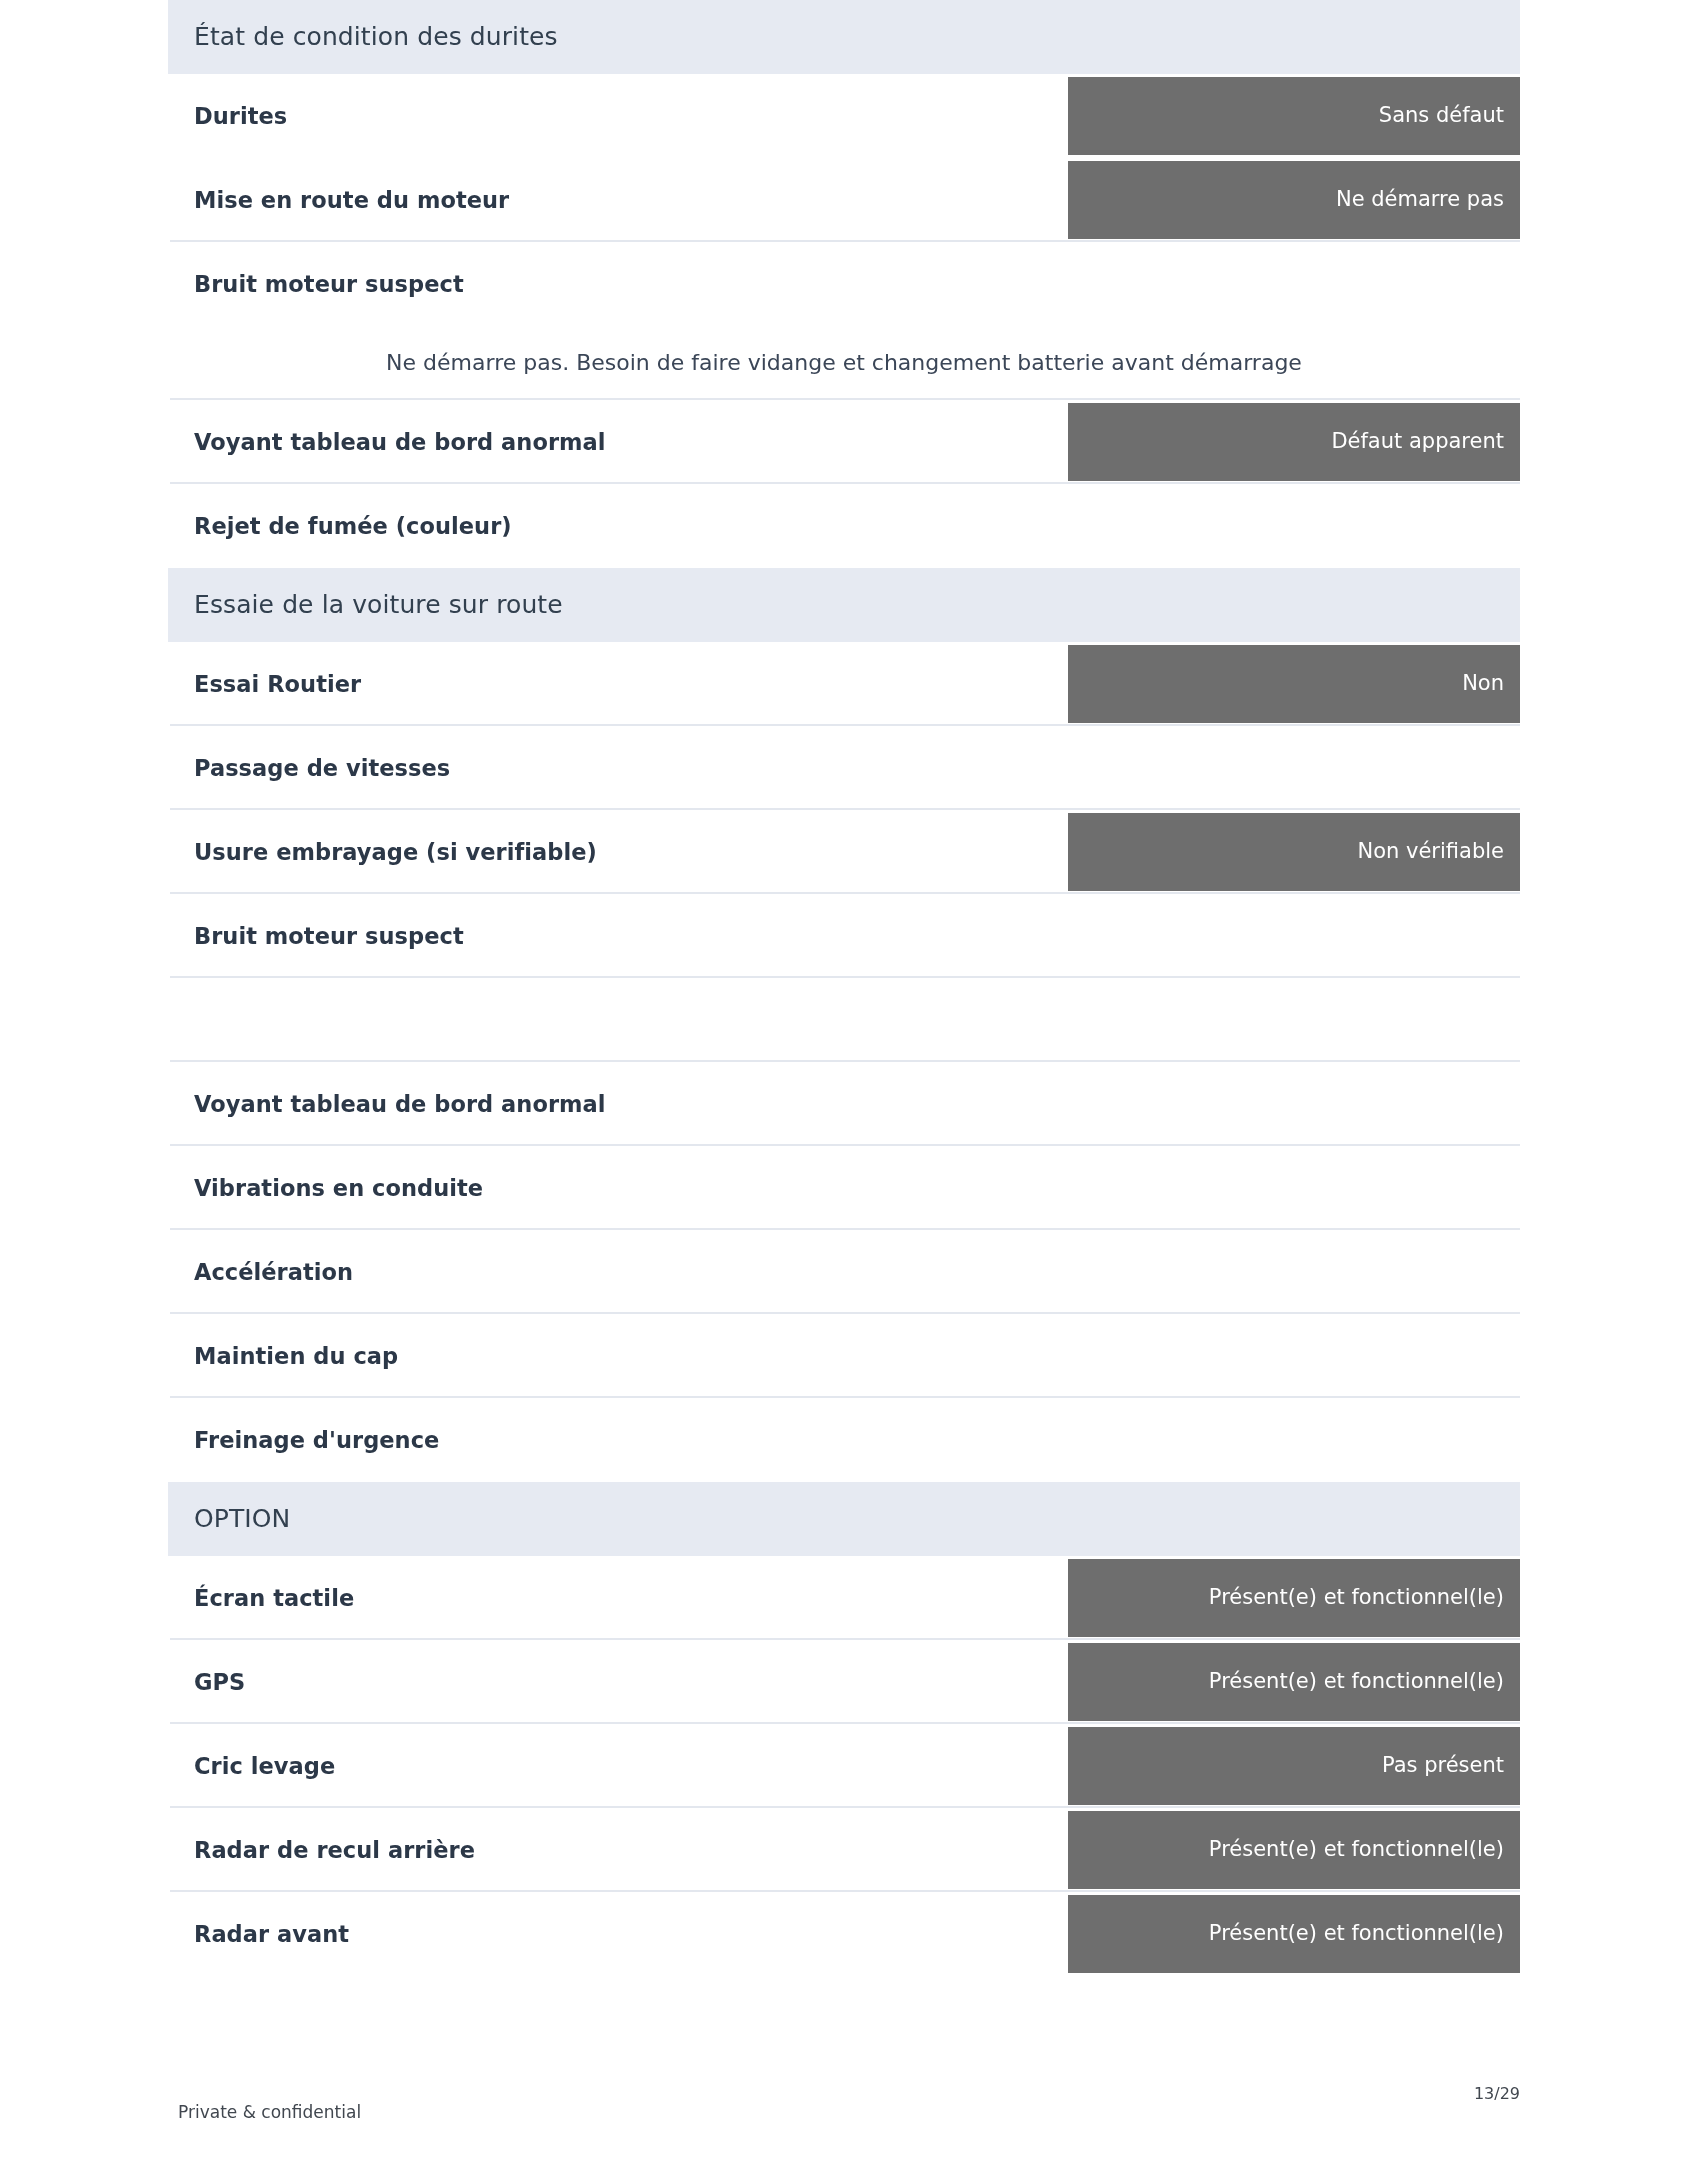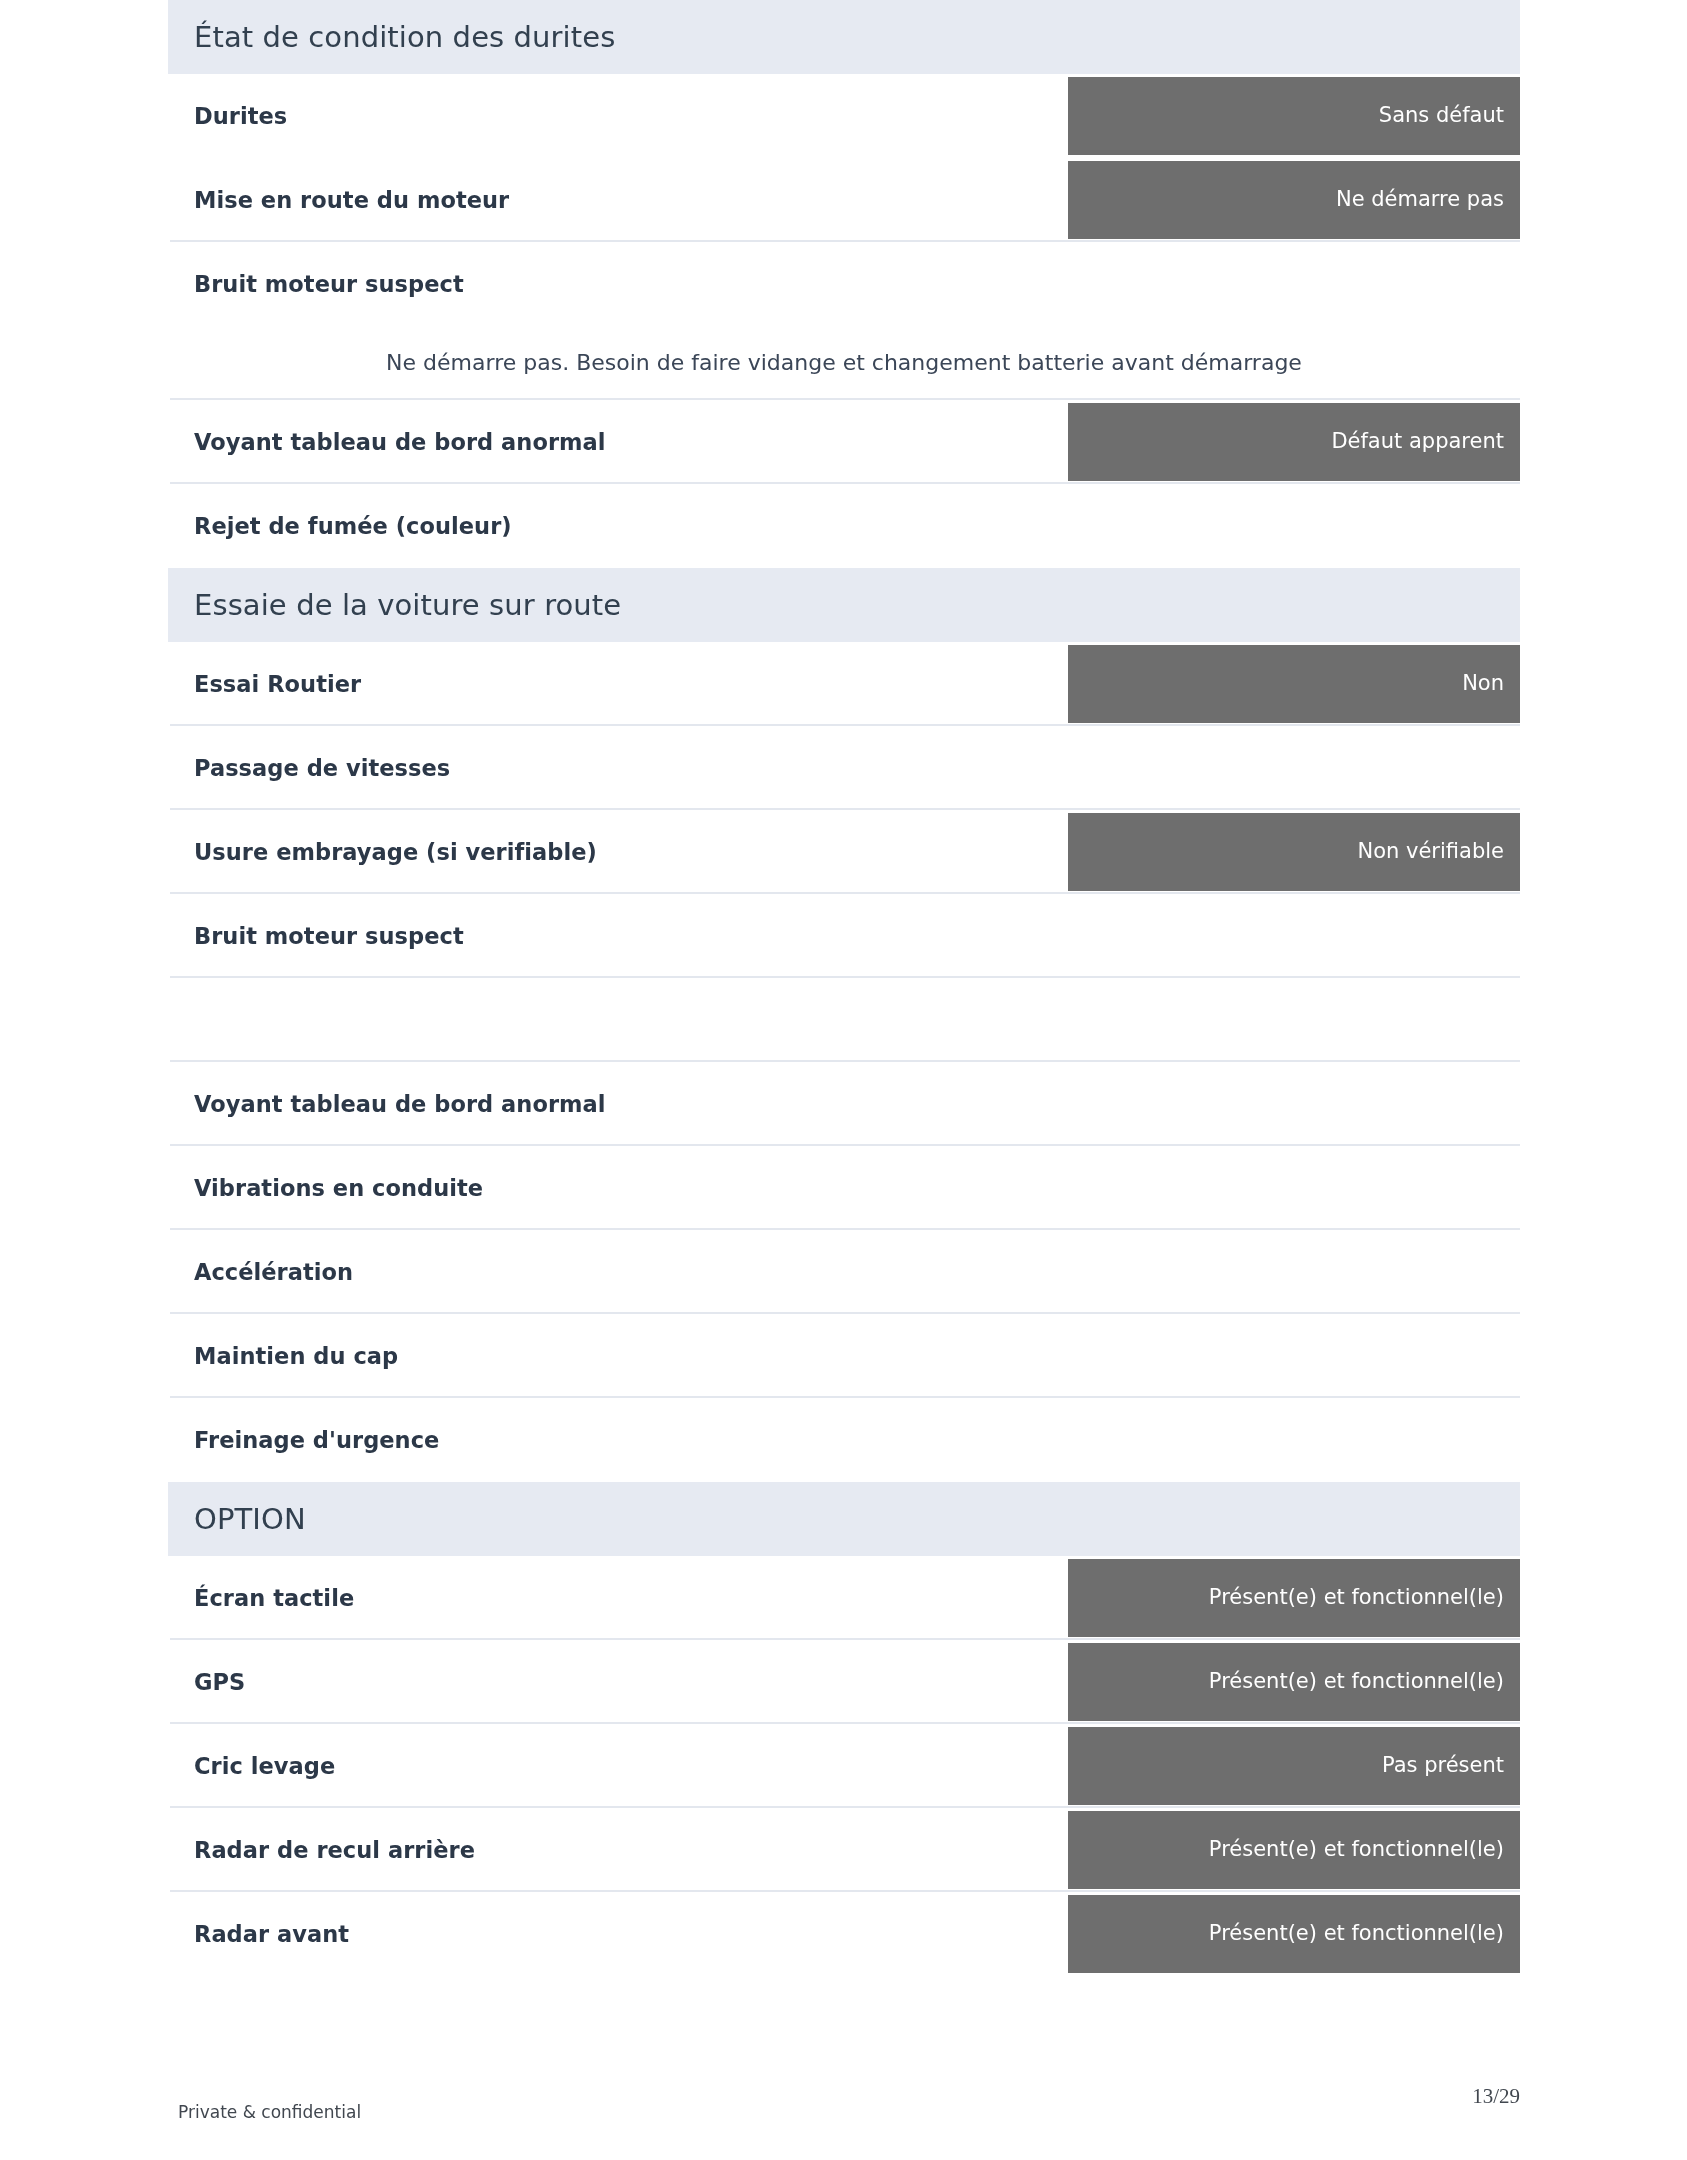--- a/index.html
+++ b/index.html
@@ -34,21 +34,21 @@
   
   .section-header {
     background: #e6eaf2;
     height: 74px;
     display: flex;
     align-items: center;
     box-sizing: border-box;
     padding: 0 26px;
   }
   .section-header-title {
-    font-size: 29px;
+    font-size: 25px;
     font-weight: 400;
     color: #32404f;
     letter-spacing: 0.1px;
     line-height: 1.2;
   }
 
   
   .item-row {
     position: relative;
     display: flex;
@@ -155,26 +155,25 @@
     top: 28px;
     font-size: 17px;
     font-weight: 400;
     color: #41474f;
     line-height: 1.2;
   }
   .footer-right {
     position: absolute;
     right: 0px;
     top: 10px;
-    font-size: 21px;
+    font-size: 16px;
     font-weight: 400;
     color: #41474f;
     line-height: 1.2;
     text-align: center;
-    font-family: Liberation Serif, serif;
   }
 </style>
 </head>
 <body>
 
 <div class="page">
   <div class="report" id="report-root">
       <div class="section">
         <div class="section-header">
           <div class="section-header-title">État de condition des durites</div>

